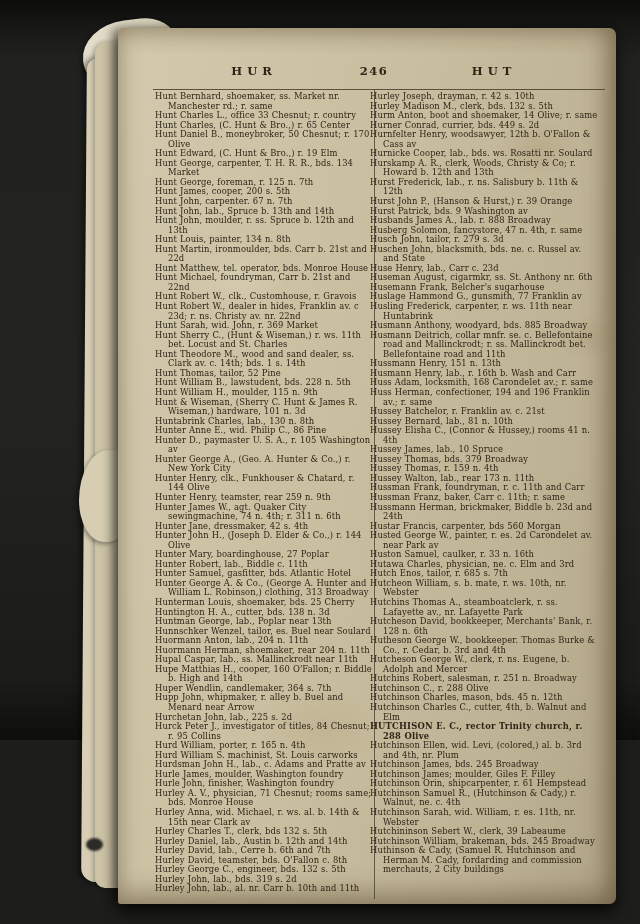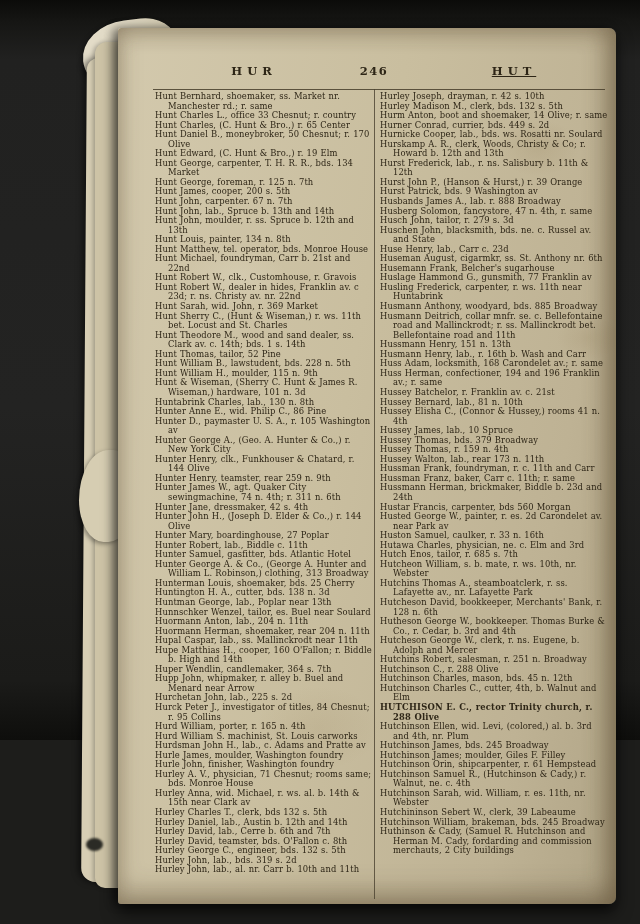--- a/index.html
+++ b/index.html
@@ -26,28 +26,28 @@
       radial-gradient(45px 32px at 470px 310px, rgba(120,95,55,0.11), transparent 70%),
       radial-gradient(70px 45px at 120px 250px, rgba(225,218,195,0.35), transparent 70%),
       linear-gradient(100deg,#d3c9ad 0%,#c9be9f 45%,#beb294 80%,#b0a486 100%);
     border-radius:3px 7px 7px 3px;
     box-shadow:-5px 0 10px rgba(0,0,0,0.4), 0 8px 16px rgba(0,0,0,0.65), inset -12px 0 22px rgba(70,52,28,0.30), inset 0 -14px 24px rgba(70,52,28,0.28), inset 0 10px 18px rgba(70,52,28,0.14);
   }
 
   .running-head { position:absolute; top:36px; font-weight:bold; font-size:11.5px; letter-spacing:5px; color:#2d2516; transform:translateX(-50%); }
   .head-left  { left:136px; }
   .head-num   { left:256px; letter-spacing:1.5px; }
-  .head-right { left:396px;text-decoration:underline; }
+  .head-right { left:376px; }
 
   .head-rule { position:absolute; left:35px; top:61px; width:452px; height:1px; background:#463d2a; opacity:0.85; }
   .col-divider { position:absolute; left:256px; top:61px; width:1px; height:810px; background:#4a4130; opacity:0.8; }
 
   .col { position:absolute; top:64px; color:#2d2516; }
   .col-left  { left:37px;  width:218px; }
-  .col-right { left:262px; width:228px; }
+  .col-right { left:252px; width:228px; }
 
   .entry { font-size:8.4px; line-height:9.55px; padding-left:13px; text-indent:-13px; letter-spacing:0.1px; word-spacing:0.3px; }
   .emphasis { font-weight:bold; letter-spacing:0.2px; }
 </style>
 </head>
 <body>
 
 <div class="photo">
 
   <div class="page-edge corner-curl"></div>
@@ -69,20 +69,21 @@
         <div class="entry">Hunt Charles, (C. Hunt &amp; Bro.,) r. 65 Center</div>
         <div class="entry">Hunt Daniel B., moneybroker, 50 Chesnut; r. 170 Olive</div>
         <div class="entry">Hunt Edward, (C. Hunt &amp; Bro.,) r. 19 Elm</div>
         <div class="entry">Hunt George, carpenter, T. H. R. R., bds. 134 Market</div>
         <div class="entry">Hunt George, foreman, r. 125 n. 7th</div>
         <div class="entry">Hunt James, cooper, 200 s. 5th</div>
         <div class="entry">Hunt John, carpenter. 67 n. 7th</div>
         <div class="entry">Hunt John, lab., Spruce b. 13th and 14th</div>
         <div class="entry">Hunt John, moulder, r. ss. Spruce b. 12th and 13th</div>
         <div class="entry">Hunt Louis, painter, 134 n. 8th</div>
+        <div class="entry">Hunt Martin, ironmoulder, bds. Carr b. 21st and 22d</div>
         <div class="entry">Hunt Matthew, tel. operator, bds. Monroe House</div>
         <div class="entry">Hunt Michael, foundryman, Carr b. 21st and 22nd</div>
         <div class="entry">Hunt Robert W., clk., Customhouse, r. Gravois</div>
         <div class="entry">Hunt Robert W., dealer in hides, Franklin av. c 23d; r. ns. Christy av. nr. 22nd</div>
         <div class="entry">Hunt Sarah, wid. John, r. 369 Market</div>
         <div class="entry">Hunt Sherry C., (Hunt &amp; Wiseman,) r. ws. 11th bet. Locust and St. Charles</div>
         <div class="entry">Hunt Theodore M., wood and sand dealer, ss. Clark av. c. 14th; bds. 1 s. 14th</div>
         <div class="entry">Hunt Thomas, tailor, 52 Pine</div>
         <div class="entry">Hunt William B., lawstudent, bds. 228 n. 5th</div>
         <div class="entry">Hunt William H., moulder, 115 n. 9th</div>
@@ -125,20 +126,21 @@
         <div class="entry">Hurley David, teamster, bds. O'Fallon c. 8th</div>
         <div class="entry">Hurley George C., engineer, bds. 132 s. 5th</div>
         <div class="entry">Hurley John, lab., bds. 319 s. 2d</div>
         <div class="entry">Hurley John, lab., al. nr. Carr b. 10th and 11th</div>
       </div>
     <div class="col col-right">
         <div class="entry">Hurley Joseph, drayman, r. 42 s. 10th</div>
         <div class="entry">Hurley Madison M., clerk, bds. 132 s. 5th</div>
         <div class="entry">Hurm Anton, boot and shoemaker, 14 Olive; r. same</div>
         <div class="entry">Hurner Conrad, currier, bds. 449 s. 2d</div>
+        <div class="entry">Hurnfelter Henry, woodsawyer, 12th b. O'Fallon &amp; Cass av</div>
         <div class="entry">Hurnicke Cooper, lab., bds. ws. Rosatti nr. Soulard</div>
         <div class="entry">Hurskamp A. R., clerk, Woods, Christy &amp; Co; r. Howard b. 12th and 13th</div>
         <div class="entry">Hurst Frederick, lab., r. ns. Salisbury b. 11th &amp; 12th</div>
         <div class="entry">Hurst John P., (Hanson &amp; Hurst,) r. 39 Orange</div>
         <div class="entry">Hurst Patrick, bds. 9 Washington av</div>
         <div class="entry">Husbands James A., lab. r. 888 Broadway</div>
         <div class="entry">Husberg Solomon, fancystore, 47 n. 4th, r. same</div>
         <div class="entry">Husch John, tailor, r. 279 s. 3d</div>
         <div class="entry">Huschen John, blacksmith, bds. ne. c. Russel av. and State</div>
         <div class="entry">Huse Henry, lab., Carr c. 23d</div>

